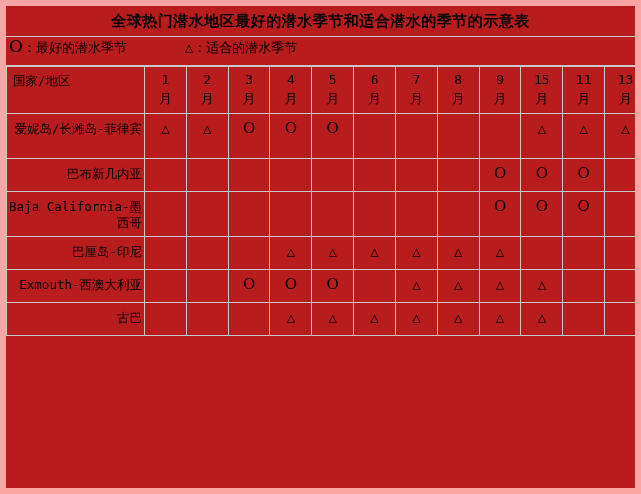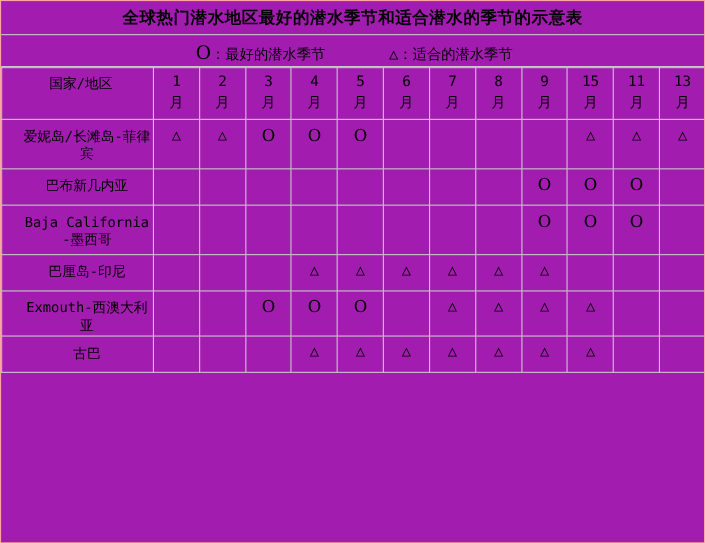--- a/index.html
+++ b/index.html
@@ -1,48 +1,48 @@
 <!DOCTYPE html>
 <html><head>
 <meta charset="utf-8">
 <style>
   html,body{margin:0;padding:0;background:#fff;}
   .page{
-    width:641px;height:494px;overflow:hidden;background:#a21caf;
+    width:641px;height:494px;overflow:hidden;background:#b91c1c;
     font-family:"DejaVu Sans Mono","DejaVu Sans","Liberation Sans",sans-serif;
-    color:#000;box-sizing:border-box;border:1px solid #fca5a5;
+    color:#000;box-sizing:border-box;border:6px solid #fca5a5;
   }
   .title-row{
     height:30px;line-height:30px;text-align:center;font-weight:bold;
     font-size:15px;border-bottom:1px solid #c8c8c8;letter-spacing:.5px;
     white-space:nowrap;overflow:hidden;
   }
   .legend-row{
-    height:28px;line-height:34px;border-bottom:1px solid #c8c8c8;
-    padding-left:3px;font-size:13px;white-space:nowrap;overflow:hidden;text-align:center;
+    height:28px;line-height:19px;border-bottom:1px solid #c8c8c8;
+    padding-left:3px;font-size:13px;white-space:nowrap;overflow:hidden;
   }
   .legend-item{display:inline-block;}
   .legend-item.second{margin-left:50px;}
   .legend-sym-o{font-size:17px;font-family:"DejaVu Serif","Liberation Serif",serif;}
   .legend-sym-tri{font-size:14px;}
   table{
     border-collapse:collapse;table-layout:fixed;width:641px;
     font-size:12px;
   }
   col.region-col{width:138px;}
   th,td{
     border:1px solid #c8c8c8;padding:0;vertical-align:top;
     font-weight:normal;overflow:hidden;
   }
   thead tr{height:47px;}
-  th.corner{text-align:center;padding:6px 0 0 6px;font-size:12.5px;}
+  th.corner{text-align:left;padding:6px 0 0 6px;font-size:12.5px;}
   th.month{text-align:center;padding-top:4px;font-size:13px;line-height:1.45;}
   th.month span{display:block;}
   tbody th{
-    text-align:center;padding:7px 2px 0 19px;font-size:12.5px;line-height:1.3;
+    text-align:right;padding:7px 2px 0 0;font-size:12.5px;line-height:1.3;
     word-break:break-all;
   }
   tbody td{text-align:center;padding-top:5px;}
   tbody tr{height:33px;}
   tbody tr.h45{height:45px;}
   tbody tr.h51{height:51px;}
   .sym-o{font-size:15px;font-family:"DejaVu Serif","Liberation Serif",serif;line-height:1.2;}
   .sym-tri{font-size:14px;line-height:1.3;}
 </style>
 </head>

